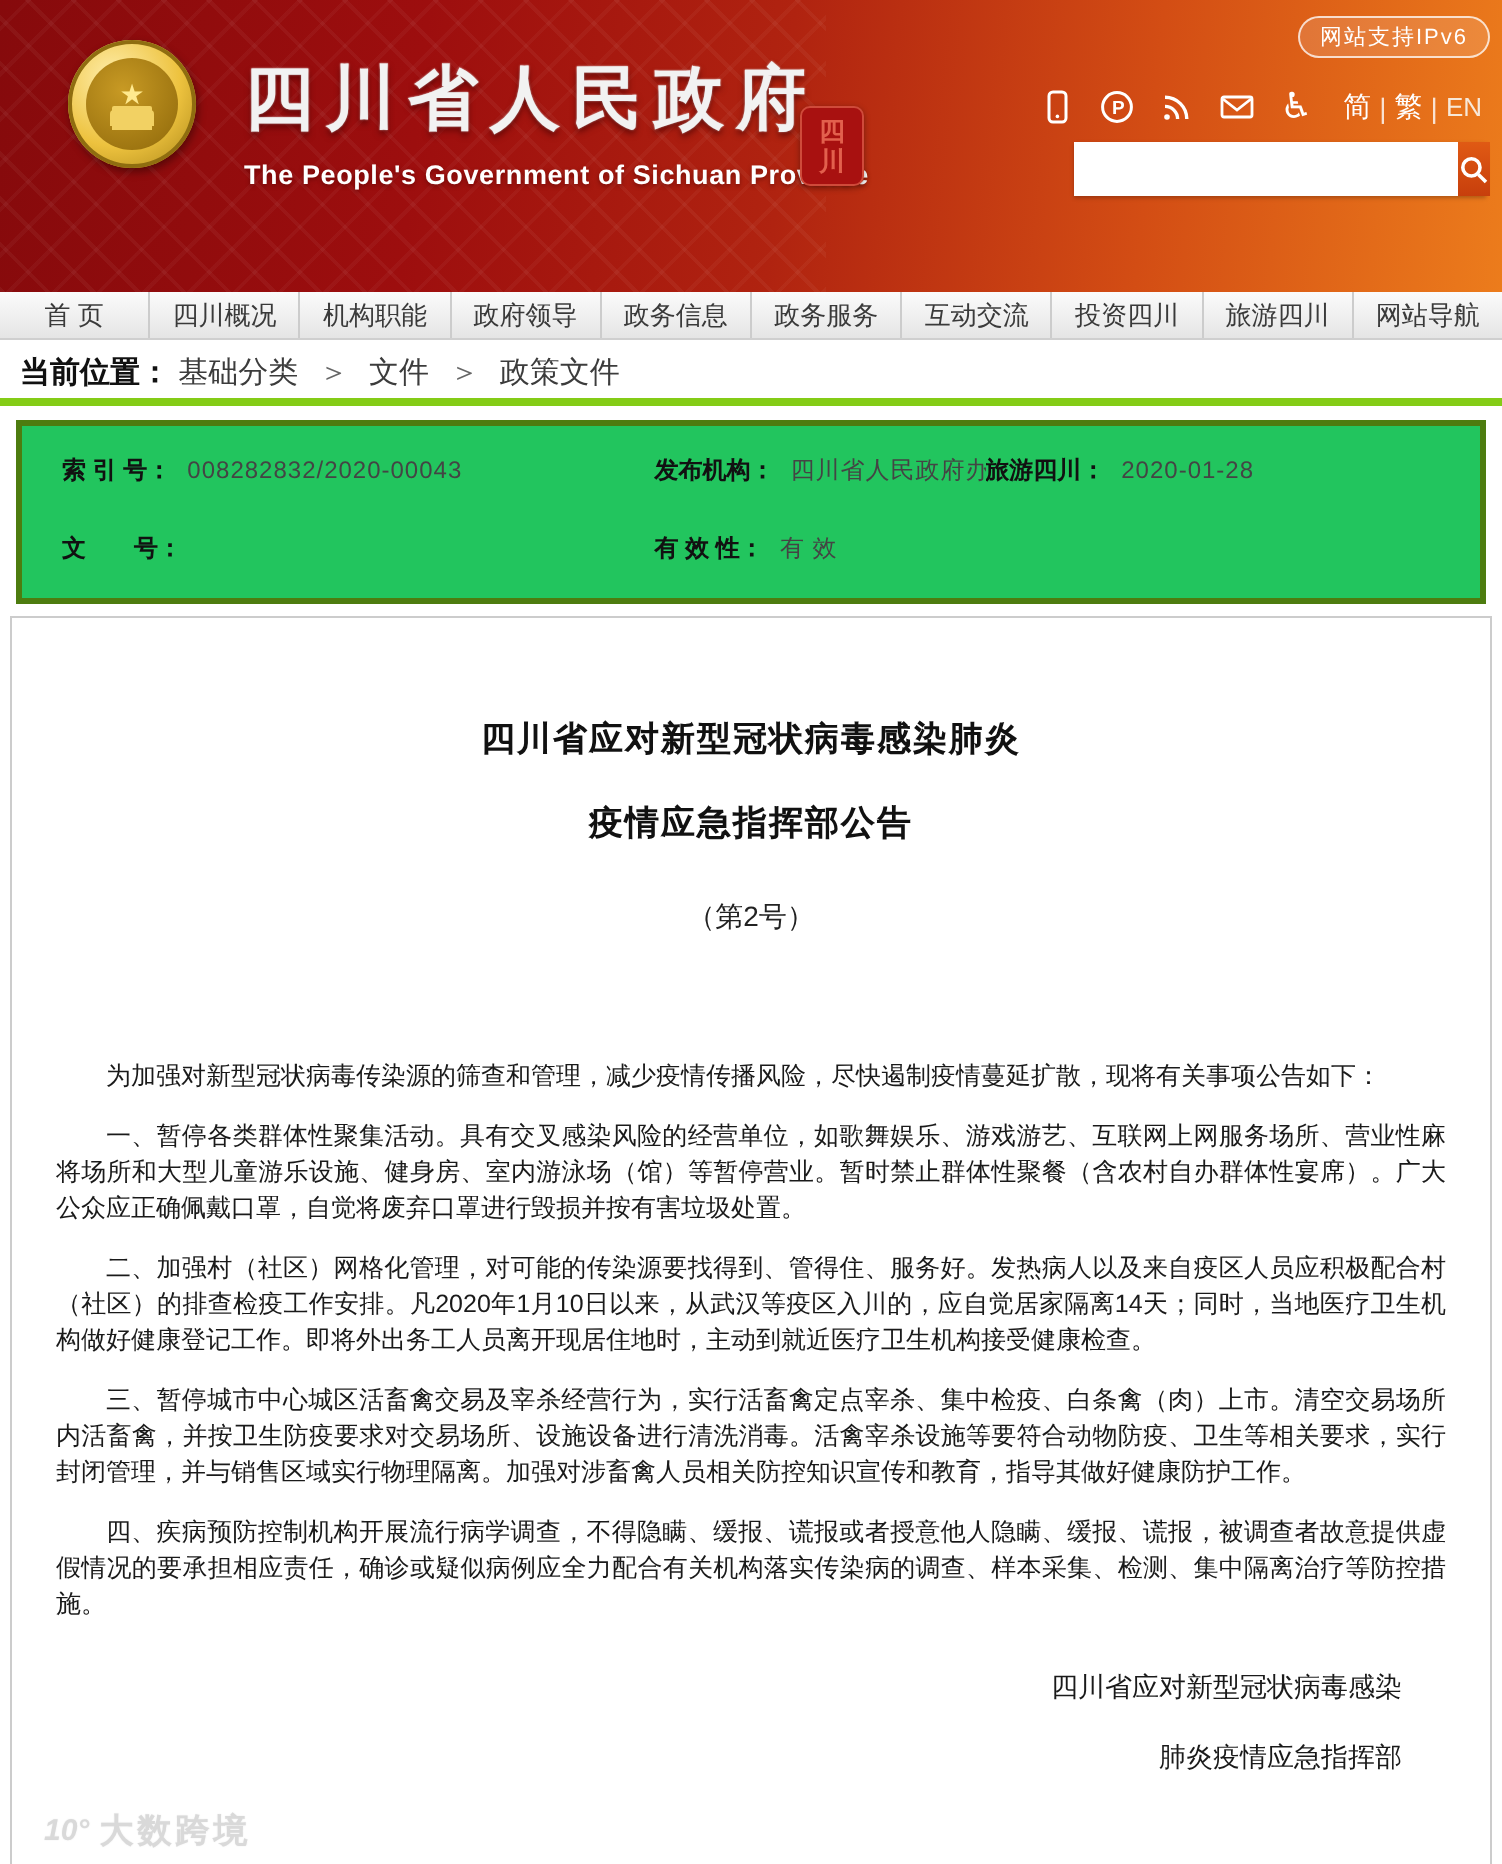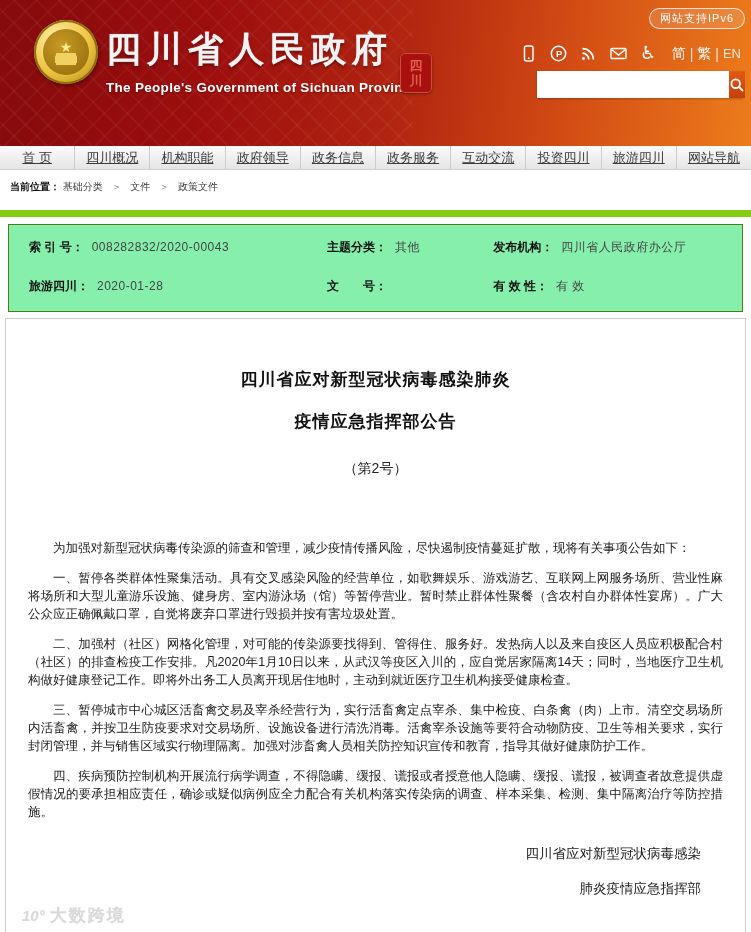--- a/index.html
+++ b/index.html
@@ -40,21 +40,21 @@
     width: 46px; height: 46px; border-radius: 50%;
     background: radial-gradient(circle at 40% 35%, #c89a24, #9a720f 80%);
     position: relative; display: flex; flex-direction: column; align-items: center; justify-content: center;
   }
   .emblem-star { color: #ffe98e; font-size: 14px; line-height: 12px; }
   .emblem-gate {
     width: 22px; height: 8px; margin-top: 2px;
     background: #f2d163; border-radius: 2px 2px 0 0;
     box-shadow: 0 -3px 0 -1px #f2d163, 0 3px 0 -1px #f2d163;
   }
-  .masthead { position: absolute; left: 106px; top: 26px; z-index: 2; }
+  .masthead { position: absolute; left: 122px; top: 26px; z-index: 2; }
   .site-title {
     font-size: 35px; font-weight: bold; letter-spacing: 6px; color: #f2f2f2;
     text-shadow: 0 2px 3px rgba(70,0,0,0.65), 0 0 1px #ffffff;
   }
   .site-subtitle {
     margin-top: 7px; font-size: 13.5px; font-weight: bold; color: #ffffff;
     letter-spacing: 0.3px; text-shadow: 0 1px 2px rgba(70,0,0,0.5);
   }
   .seal {
     position: absolute; left: 400px; top: 53px; z-index: 2;
@@ -88,36 +88,36 @@
   }
 
   
   .main-nav {
     height: 24px; display: flex;
     background: linear-gradient(#fbfbfb, #e5e5e5);
     border-bottom: 1px solid #cfcfcf;
   }
   .nav-item {
     flex: 1; text-align: center; line-height: 24px; font-size: 13px; color: #3a3a3a;
-    border-left: 1px solid #cccccc; cursor: pointer; white-space: nowrap; text-decoration: underline;
+    border-left: 1px solid #cccccc; cursor: pointer; white-space: nowrap;
   }
   .nav-item:first-child { border-left: none; }
 
   
   .breadcrumb {
-    height: 47px; line-height: 33px; padding-left: 10px;
-    font-size: 10px; color: #3c3c3c; border-bottom: 7px solid #84cc16;
+    height: 33px; line-height: 33px; padding-left: 10px;
+    font-size: 15px; color: #3c3c3c; border-bottom: 4px solid #84cc16;
   }
   .crumb-label { font-weight: bold; color: #111; }
   .crumb { cursor: pointer; color: #3c3c3c; }
   .crumb-sep { margin: 0 6px; color: #666; }
 
   
   .meta-box {
-    margin: 7px 8px 0; border: 1px solid #4d7c0f; background: #86efac;
+    margin: 7px 8px 0; border: 3px solid #4d7c0f; background: #22c55e;
     padding: 14px 20px 6px;
   }
   .meta-grid { display: grid; grid-template-columns: 43% 24% 33%; row-gap: 22px; padding-bottom: 10px; }
   .meta-cell { font-size: 12px; white-space: nowrap; overflow: hidden; }
   .meta-label { font-weight: bold; color: #111111; }
   .meta-value { color: #444444; margin-left: 8px; letter-spacing: 0.5px; }
 
   
   .article-box {
     margin: 6px 5px 0; border: 1px solid #cccccc; border-bottom: none;
@@ -233,23 +233,20 @@
   <span class="crumb-sep">＞</span>
   <span class="crumb">政策文件</span>
 </div>
 
 <div class="meta-box">
   <div class="meta-grid">
     <div class="meta-cell">
       <span class="meta-label">索 引 号：</span><span class="meta-value">008282832/2020-00043</span>
     </div>
     <div class="meta-cell">
-      <span class="meta-label">主题分类：</span><span class="meta-value">其他</span>
-    </div>
-    <div class="meta-cell">
       <span class="meta-label">发布机构：</span><span class="meta-value">四川省人民政府办公厅</span>
     </div>
     <div class="meta-cell">
       <span class="meta-label">旅游四川：</span><span class="meta-value">2020-01-28</span>
     </div>
     <div class="meta-cell">
       <span class="meta-label">文　　号：</span><span class="meta-value"></span>
     </div>
     <div class="meta-cell">
       <span class="meta-label">有 效 性：</span><span class="meta-value">有 效</span>

